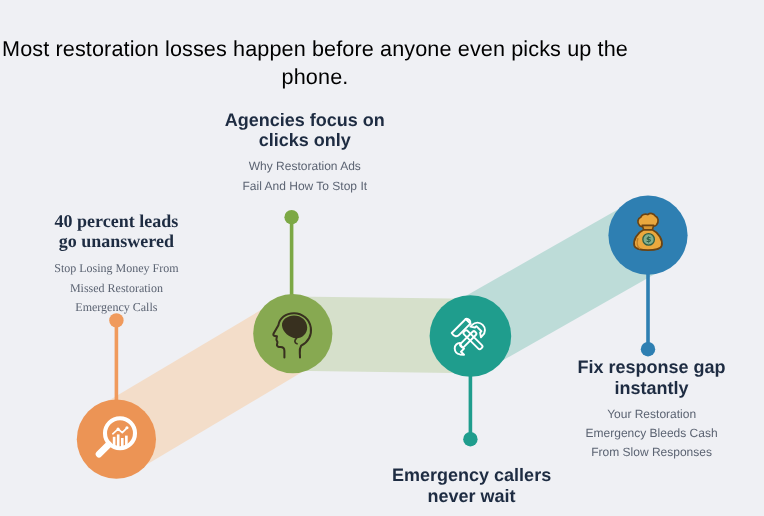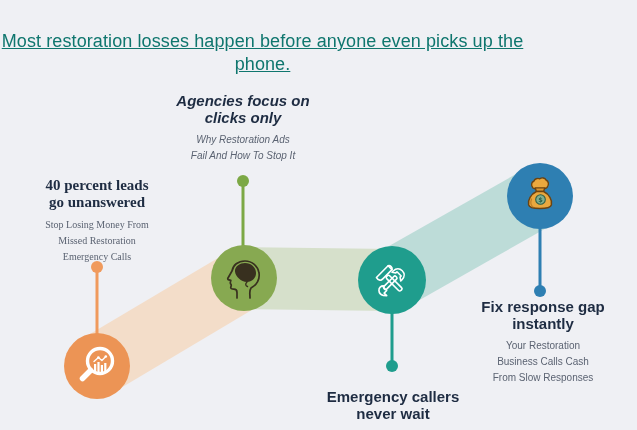--- a/index.html
+++ b/index.html
@@ -5,34 +5,34 @@
   html,body{margin:0;padding:0;}
   body{
     width:637px;height:430px;position:relative;overflow:hidden;
     background:#eff0f4;
     font-family:"Liberation Sans", sans-serif;
   }
   .stage{position:absolute;inset:0;width:637px;height:430px;}
   svg.scene{position:absolute;left:0;top:0;}
   .title{
     position:absolute;left:0;top:30px;width:525px;
-    text-align:center;color:#0f766e;font-size:18px;line-height:23px;
-    white-space:pre-line;letter-spacing:.1px;text-decoration:underline;
+    text-align:center;color:#000000;font-size:18px;line-height:23px;
+    white-space:pre-line;letter-spacing:.1px;
   }
   .block{position:absolute;text-align:center;}
   .heading{
     font-weight:bold;color:#1e2c42;font-size:15px;line-height:17px;
     white-space:pre-line;margin:0 auto;
   }
   .subtext{
     color:#5b6372;font-size:10px;line-height:16px;margin:6px auto 0;
     white-space:pre-line;
   }
   .block-leads{left:2px;top:177px;width:190px;font-family:Liberation Serif, serif;}
-  .block-agencies{left:143px;top:92px;width:200px;font-style:italic;}
+  .block-agencies{left:154px;top:92px;width:200px;}
   .block-emergency{left:293px;top:388px;width:200px;}
   .block-fix{left:443px;top:298px;width:200px;}
 </style>
 </head>
 <body>
 
 <div class="stage">
 
   <svg class="scene" width="637" height="430" viewBox="0 0 637 430">
 
@@ -142,17 +142,17 @@
 
   <div class="block block-emergency">
     <div class="heading" style="width:160px">Emergency callers
 never wait</div>
   </div>
 
   <div class="block block-fix">
     <div class="heading" style="width:140px">Fix response gap
 instantly</div>
     <div class="subtext" style="width:160px">Your Restoration
-Business Calls Cash
+Emergency Bleeds Cash
 From Slow Responses</div>
   </div>
 
 </div>
 
 </body></html>

